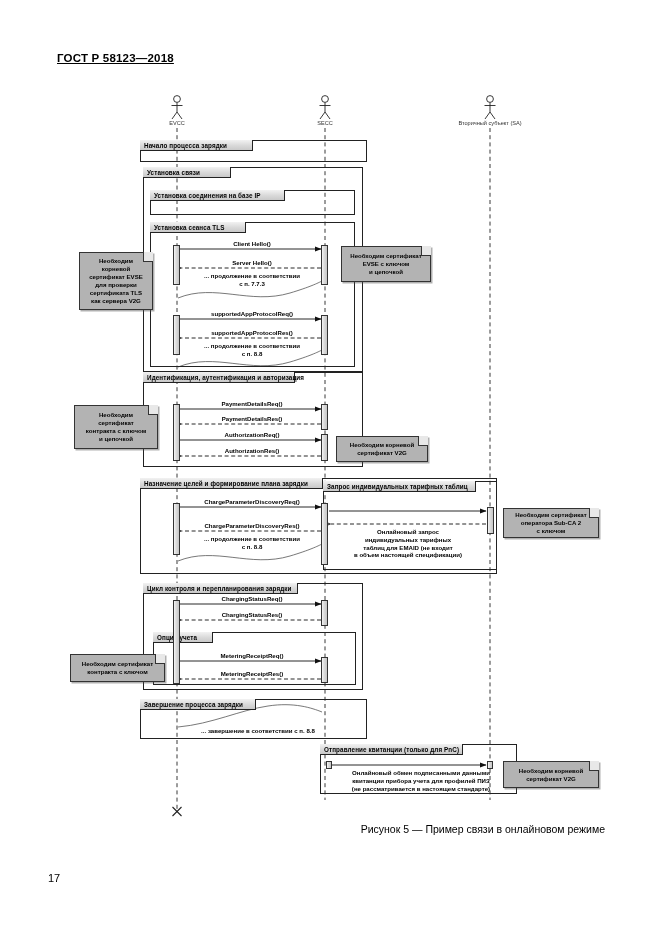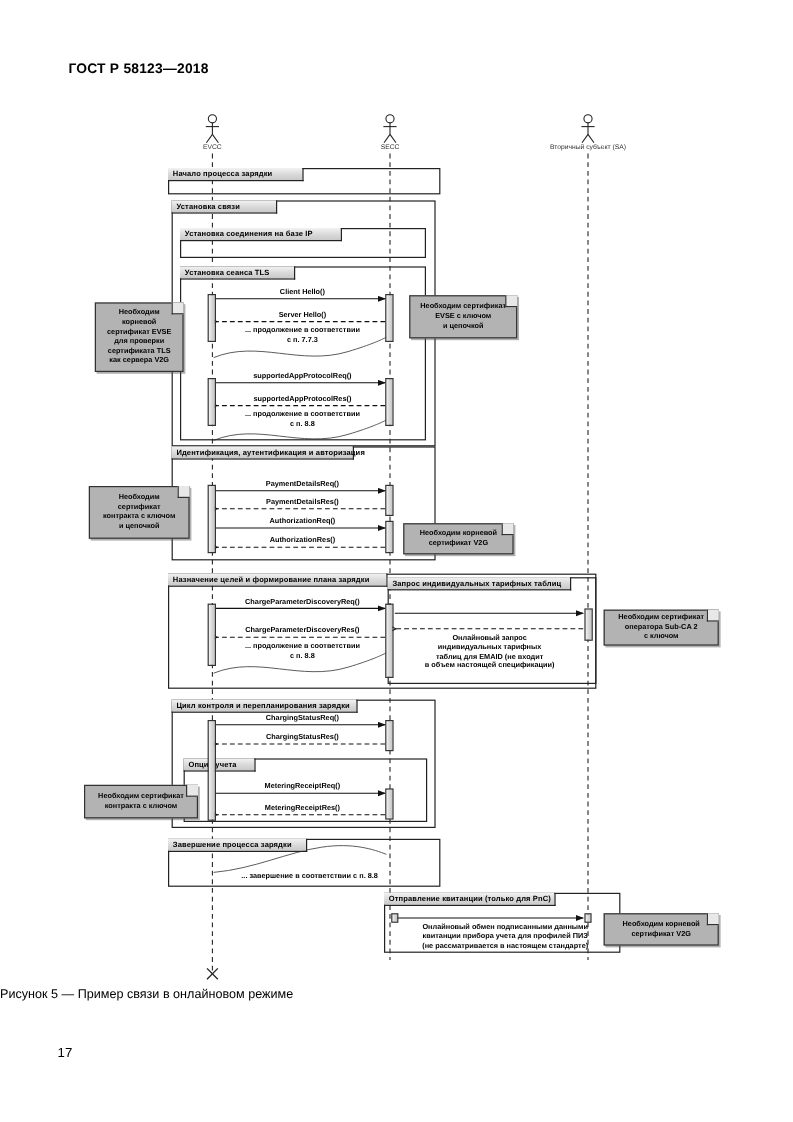--- a/index.html
+++ b/index.html
@@ -23,33 +23,34 @@
     background: #fff;
   }
   .gost-header {
     position: absolute;
     left: 57px;
     top: 52px;
     font-size: 11.5px;
     font-weight: bold;
     letter-spacing: 0.2px;
     white-space: nowrap;
+    text-decoration: underline;
   }
   .page-number {
     position: absolute;
     left: 48px;
     top: 872px;
     font-size: 11px;
   }
   .figure-caption {
     position: absolute;
     left: 0;
     top: 823px;
     width: 605px;
-    text-align: left;
+    text-align: right;
     font-size: 10.5px;
   }
 
   
   #diagram {
     position: absolute;
     left: 0; top: 0;
     width: 661px;
     height: 935px;
   }

